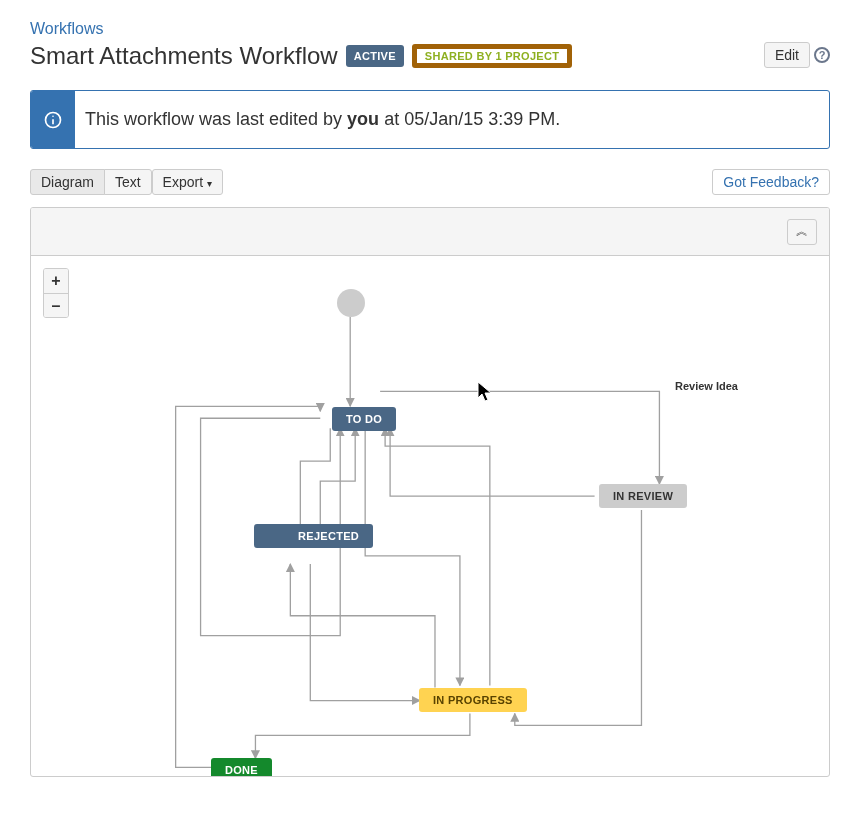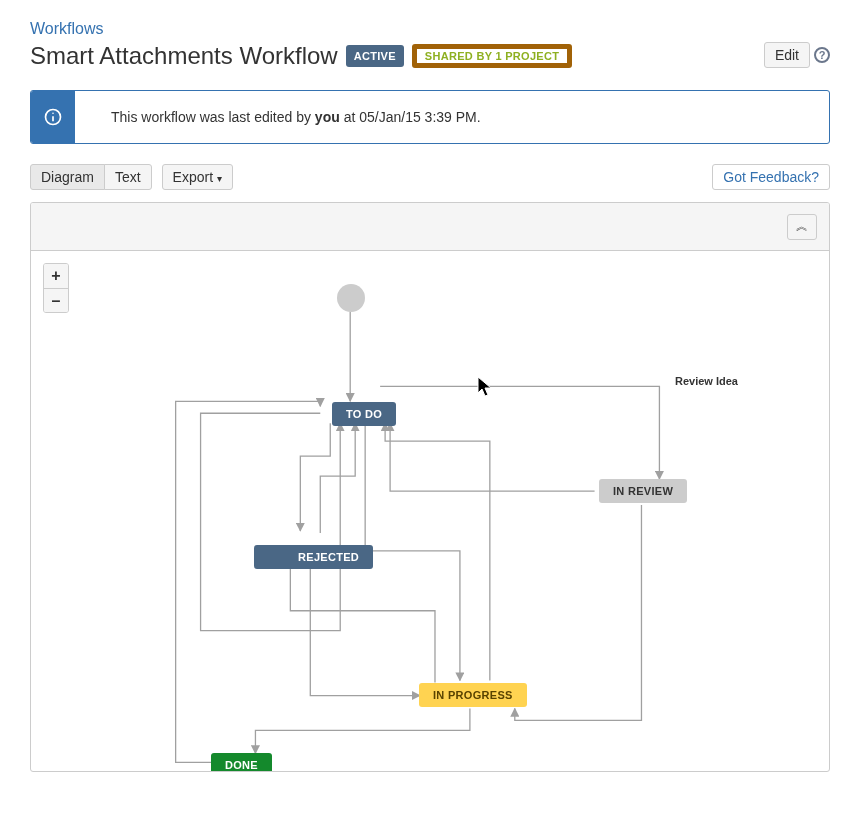--- a/index.html
+++ b/index.html
@@ -35,27 +35,27 @@
       font-size: 11px; color: #6b778c; font-weight: 700; cursor: pointer;
     }
     .info-banner {
       display: flex; border: 1px solid #3572b0; border-radius: 3px;
       margin-top: 20px; overflow: hidden;
     }
     .info-icon-box {
       background: #3572b0; width: 44px; display: flex; align-items: center; justify-content: center;
     }
     .info-icon-box svg { width: 20px; height: 20px; }
-    .info-text { padding: 18px 36px; font-size: 14px; color: #333; }
+    .info-text { padding: 18px 10px; font-size: 18px; color: #333; }
     .info-text b { font-weight: 700; }
     .toolbar {
       display: flex; align-items: center; justify-content: space-between;
       margin-top: 20px; gap: 10px;
     }
-    .toolbar-left { display: flex; gap: 10px; align-items: center; }
+    .toolbar-left { display: flex; align-items: center; }
     .btn-group { display: inline-flex; }
     .btn-group .btn { border-radius: 0; margin-left: -1px; }
     .btn-group .btn:first-child { border-radius: 3px 0 0 3px; margin-left: 0; }
     .btn-group .btn:last-child { border-radius: 0 3px 3px 0; }
     .btn.active { background: #e9e9e9; }
     .btn .caret { margin-left: 4px; font-size: 10px; }
     .feedback-btn { color: #3572b0; background: #fff; }
     .canvas-wrap {
       border: 1px solid #ccc; border-radius: 3px; margin-top: 12px;
       background: #fff; position: relative; height: 570px; overflow: hidden;
@@ -188,21 +188,21 @@
         <path d="M612,254 L612,470 L485,470 L485,458"></path>
 
         <path d="M460,430 L460,190 L355,190 L355,172"></path>
       </g>
     </svg>
 
     <div class="start-circle" style="left:306px; top:33px;"></div>
 
     <div class="node node-blue" style="left:301px; top:151px;">TO DO</div>
     <div class="node node-grey" style="left:568px; top:228px;">IN REVIEW</div>
-    <div class="node node-blue" style="left:223px; top:294px;padding-left:44px;">REJECTED</div>
+    <div class="node node-blue" style="left:223px; top:268px;padding-left:44px;">REJECTED</div>
     <div class="node node-yellow" style="left:388px; top:432px;">IN PROGRESS</div>
     <div class="node node-green" style="left:180px; top:502px;">DONE</div>
 
     <div class="edge-label" style="left:600px; top:124px;">Review Idea</div>
 
     <div class="cursor-icon" style="left:445px; top:124px;">
       <svg width="20" height="24" viewBox="0 0 20 24">
         <path d="M2,2 L2,18 L6,14 L9,21 L12,20 L9,13 L15,13 z" fill="#000" stroke="#fff" stroke-width="1"></path>
       </svg>
     </div>

